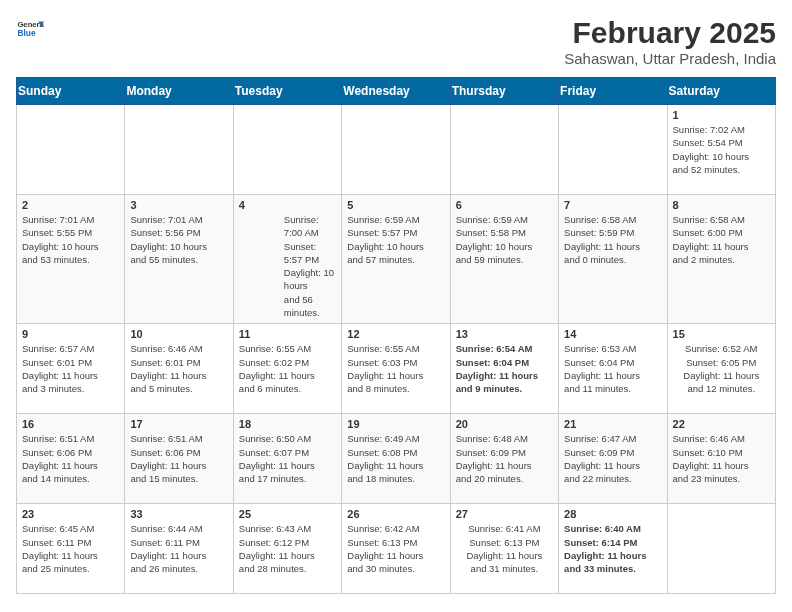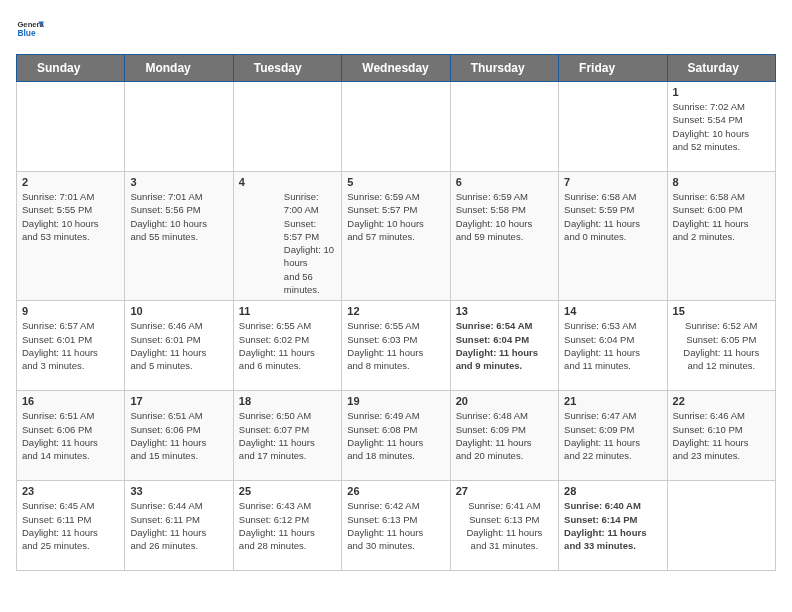--- a/index.html
+++ b/index.html
@@ -37,24 +37,24 @@
       font-size: 15px;
       color: #555;
       font-weight: normal;
     }
     table {
       width: 100%;
       border-collapse: collapse;
       table-layout: fixed;
     }
     thead th {
-      background-color: #737373;
+      background-color: #0369a1;
       color: white;
       font-size: 12px;
-      padding: 6px 20px;
+      padding: 6px 1px;
       text-align: left;
       border: 1px solid #1a5a9a;
     }
     td {
       border: 1px solid #ccc;
       vertical-align: top;
       padding: 4px 5px;
       font-size: 10px;
       color: #333;
       height: 90px;
@@ -83,20 +83,24 @@
 
 <div class="header">
   <div class="logo">
     <svg class="logo-icon" viewBox="0 0 40 40">
       <rect x="0" y="0" width="40" height="40" fill="white"></rect>
       <text x="2" y="16" font-size="11" fill="#333" font-family="Arial" font-weight="bold">General</text>
       <text x="2" y="28" font-size="12" fill="#1a6bbf" font-family="Arial" font-weight="bold">Blue</text>
       <polygon points="32,8 40,8 36,16" fill="#2a6db5"></polygon>
     </svg>
   </div>
+  <div class="title-block">
+    <h1>February 2025</h1>
+    <h2>Sahaswan, Uttar Pradesh, India</h2>
+  </div>
 </div>
 
 <table>
   <thead>
     <tr>
     <th>Sunday</th>
         <th>Monday</th>
         <th>Tuesday</th>
         <th>Wednesday</th>
         <th>Thursday</th>

